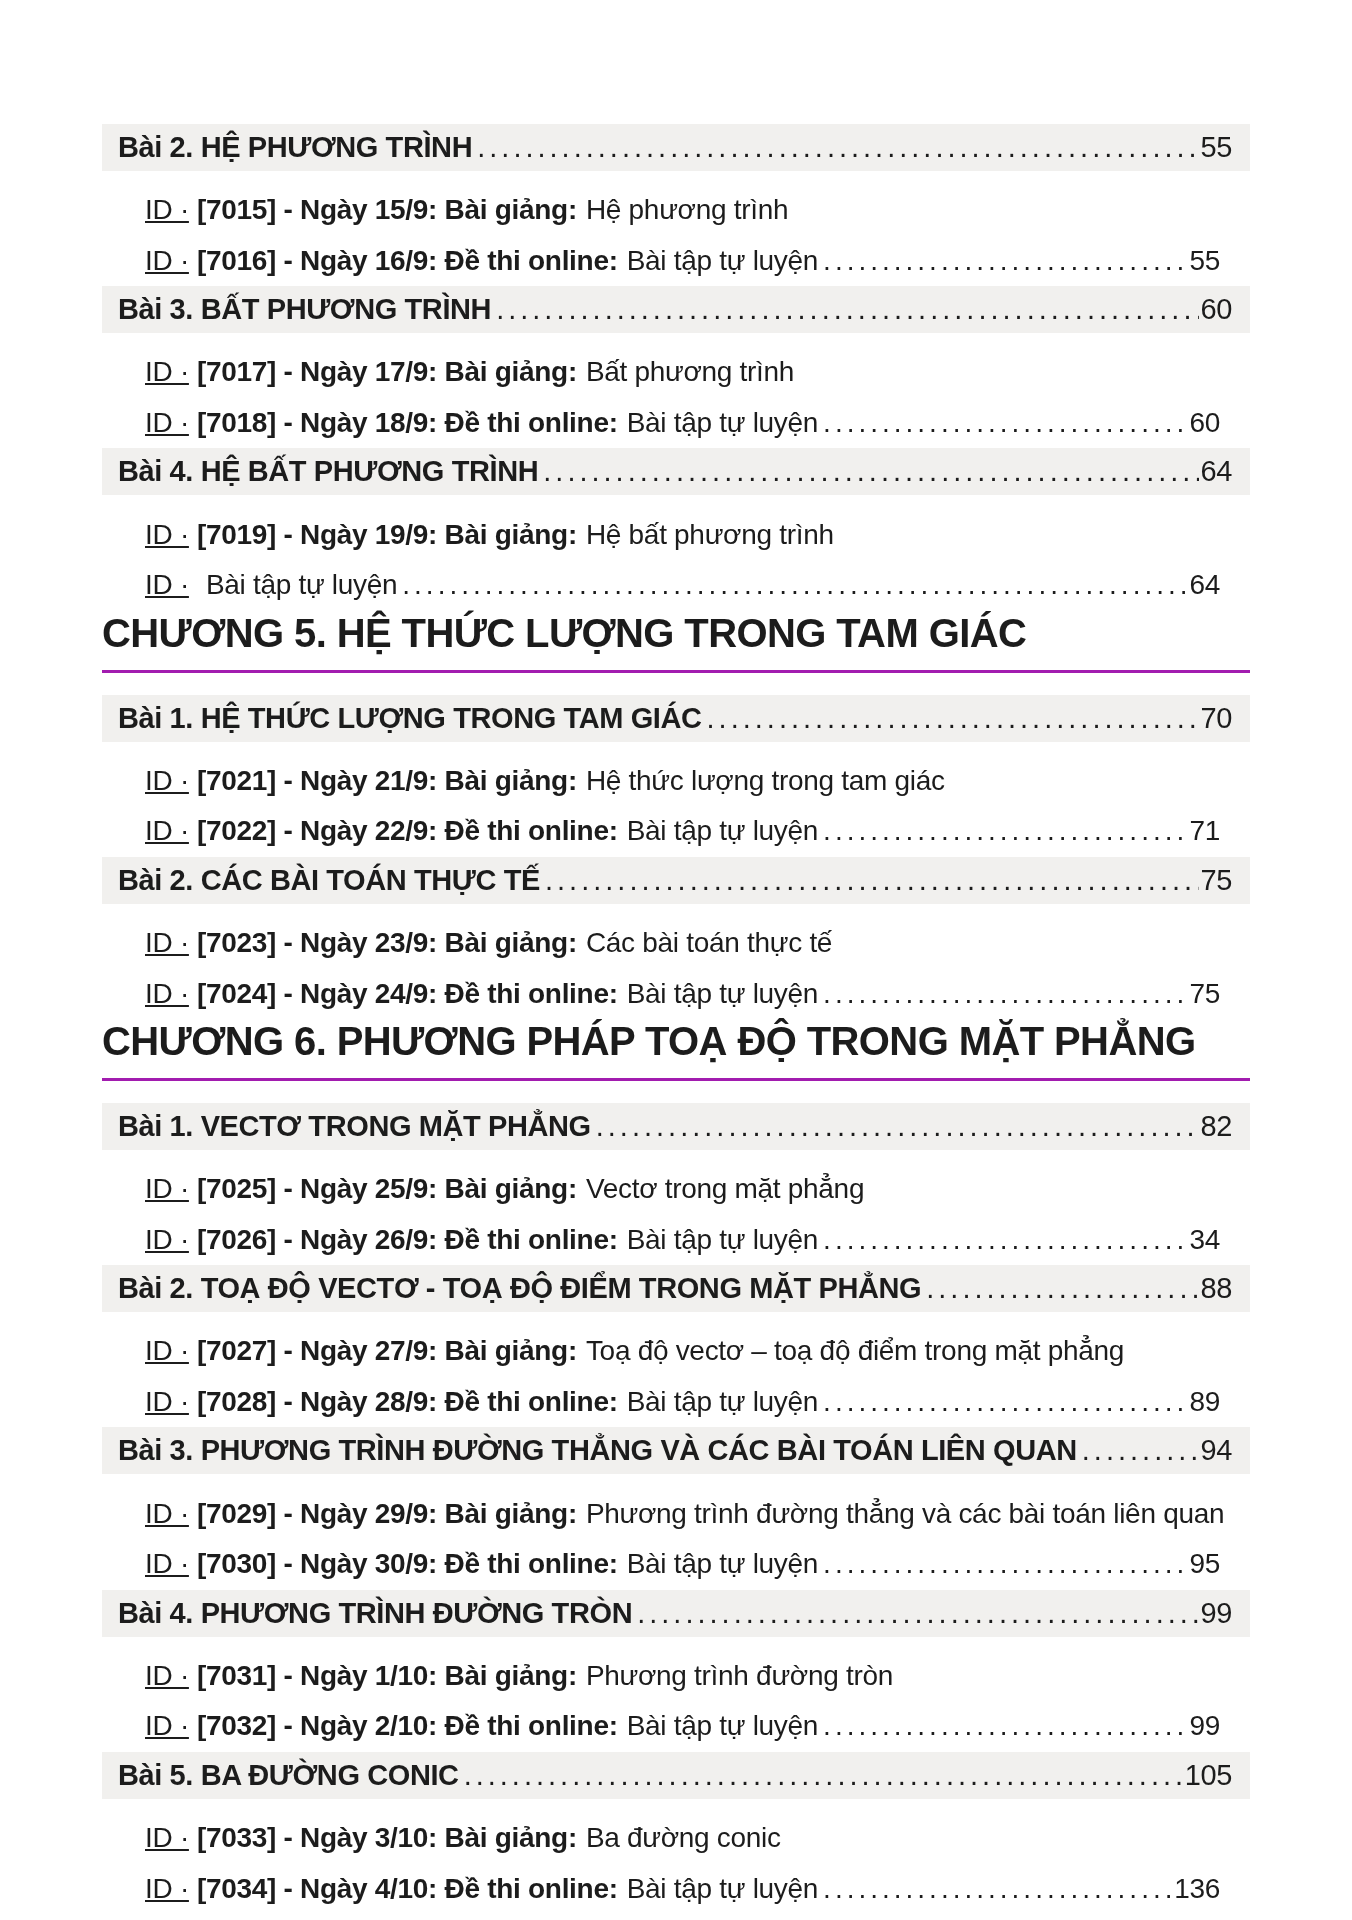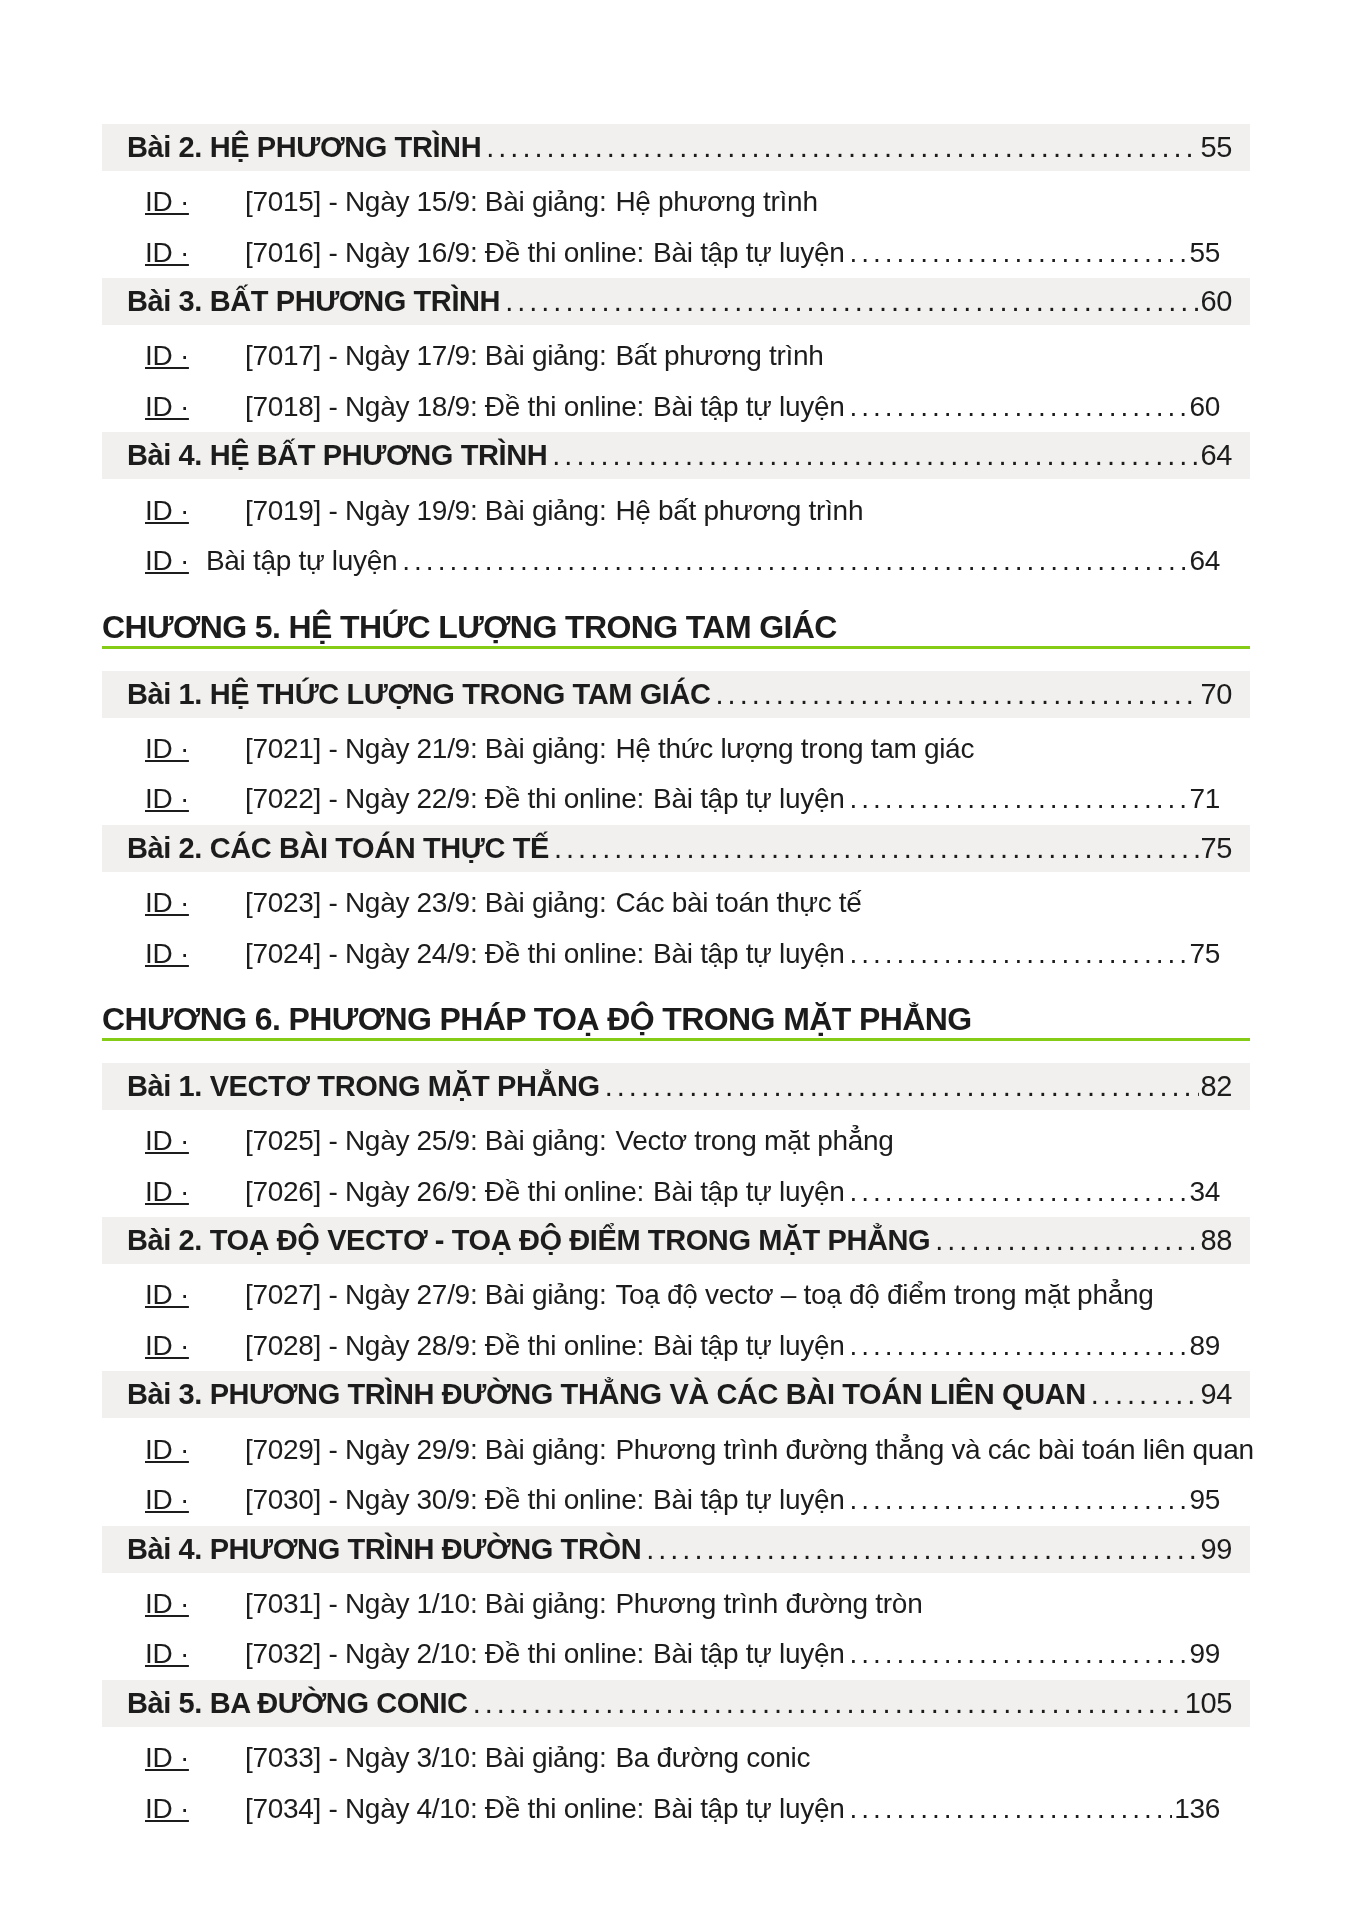--- a/index.html
+++ b/index.html
@@ -22,40 +22,39 @@
     width: 1148px;
   }
   .row {
     display: flex;
     align-items: center;
     white-space: nowrap;
   }
   .row.lesson {
     background: #f1f0ee;
     height: 47px;
-    margin-bottom: 6px;
-    padding: 0 18px 0 25px;
+    margin-bottom: 14px;
+    padding: 0 18px 0 16px;
     font-size: 29px;
     font-weight: bold;
     letter-spacing: -0.4px;
   }
   .row.item {
     height: 50.6px;
     padding: 0 30px 0 43px;
     font-size: 28px;
     letter-spacing: -0.3px;
   }
   .row.item .prefix {
     font-weight: normal;
     margin-right: 8px;
     text-decoration: underline;
   }
   .row.item .bold {
-    font-weight: normal;
-    margin-left: 48px;
+    font-weight: bold;
   }
   .row.item .text {
     margin-left: 9px;
     font-weight: normal;
     text-align: right;
   }
   .dots {
     flex: 1 1 auto;
     overflow: hidden;
     margin-left: 5px;
@@ -69,23 +68,23 @@
   .page {
     font-weight: normal;
     margin-left: 2px;
   }
   .chapter {
     height: 84px;
   }
   .chapter-inner {
     height: 59px;
     display: flex;
-    align-items: flex-end;
-    border-bottom: 3px solid #84cc16;
-    font-size: 32px;
+    align-items: flex-start;
+    border-bottom: 3px solid #a21caf;
+    font-size: 40px;
     font-weight: bold;
     letter-spacing: -0.6px;
     white-space: nowrap;
   }
 </style>
 </head>
 <body>
 
 <div class="page-root">
   <div class="toc" id="toc">

